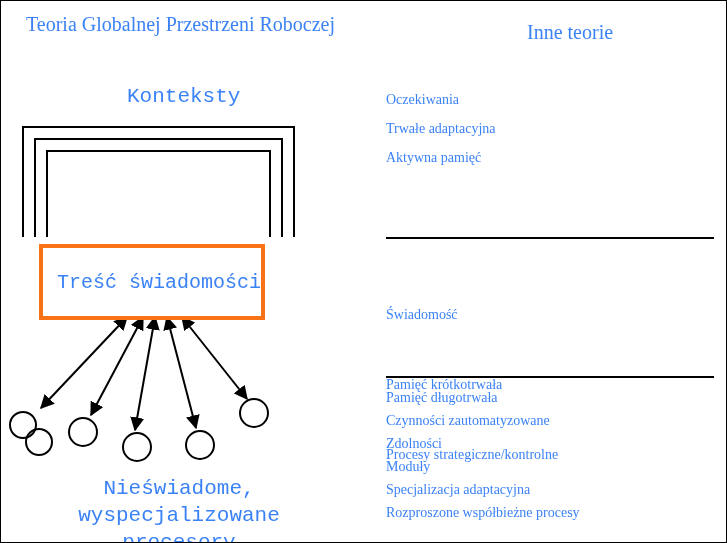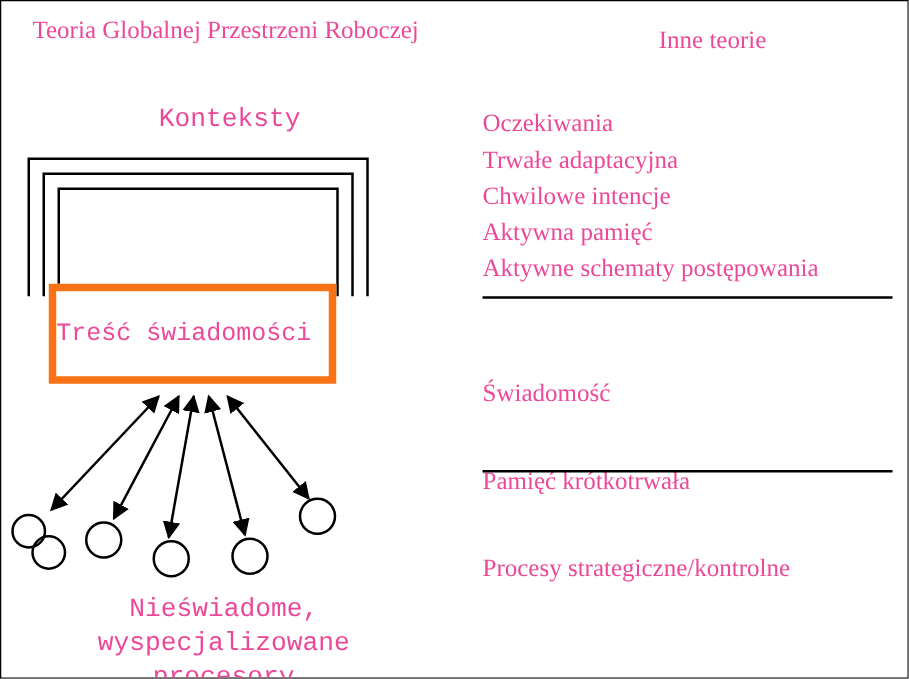--- a/index.html
+++ b/index.html
@@ -8,21 +8,21 @@
     background: #ffffff;
   }
   .page {
     position: relative;
     width: 727px;
     height: 543px;
     box-sizing: border-box;
     border: 1px solid #000;
     background: #fff;
     overflow: hidden;
-    color: #ec4899;
+    color: #3b82f6;
   }
   .serif { font-family: "Liberation Serif", serif; }
   .sans  { font-family: Liberation Mono, monospace; }
 
   .title-left {
     position: absolute;
     left: 25px; top: 12px;
     font-size: 20px;
   }
   .title-right {
@@ -36,41 +36,41 @@
     font-size: 21px;
   }
   .diagram-svg {
     position: absolute;
     left: 0; top: 0;
     width: 727px; height: 543px;
     pointer-events: none;
   }
   .consciousness-box {
     position: absolute;
-    left: 38px; top: 226px;
+    left: 38px; top: 243px;
     width: 218px; height: 68px;
-    border: 6px solid #f97316;
+    border: 4px solid #f97316;
     background: #fff;
     display: flex;
     align-items: center;
-    justify-content: flex-start;
+    justify-content: flex-end;
     font-size: 20px;
   }
   .processors-label {
     position: absolute;
     left: 2px; top: 474px;
     width: 352px;
     text-align: center;
     font-size: 21px;
     line-height: 27px;
   }
   .right-group {
     position: absolute;
     left: 385px;
-    font-size: 20px;
+    font-size: 14px;
     white-space: nowrap;
   }
   .right-group.g1 { top: 84px; }
   .right-group.g1 .item { line-height: 29px; }
   .right-group.g2 { top: 255px; }
   .right-group.g2 .item { line-height: 22px; margin-top: 48px; }
   .right-group.g3 { top: 385px; }
   .right-group.g3 .item { line-height: 23px; }
 
   .divider {
@@ -128,29 +128,35 @@
   </div>
 
   <div class="processors-label sans">
     <div>Nieświadome, wyspecjalizowane</div>
     <div>procesory</div>
   </div>
 
   <div class="right-group g1 serif">
     <div class="item">Oczekiwania</div>
     <div class="item">Trwałe adaptacyjna</div>
-    <div class="item">Chwilowe intencje</div>
     <div class="item">Aktywna pamięć</div>
-    <div class="item">Aktywne schematy postępowania</div>
   </div>
 
   <div class="divider d1"></div>
 
   <div class="right-group g2 serif">
     <div class="item">Świadomość</div>
     <div class="item">Pamięć krótkotrwała</div>
     <div class="item">Procesy strategiczne/kontrolne</div>
   </div>
 
   <div class="divider d2"></div>
 
+  <div class="right-group g3 serif">
+    <div class="item">Pamięć długotrwała</div>
+    <div class="item">Czynności zautomatyzowane</div>
+    <div class="item">Zdolności</div>
+    <div class="item">Moduły</div>
+    <div class="item">Specjalizacja adaptacyjna</div>
+    <div class="item">Rozproszone współbieżne procesy</div>
+  </div>
 
 </div>
 
 </body></html>

